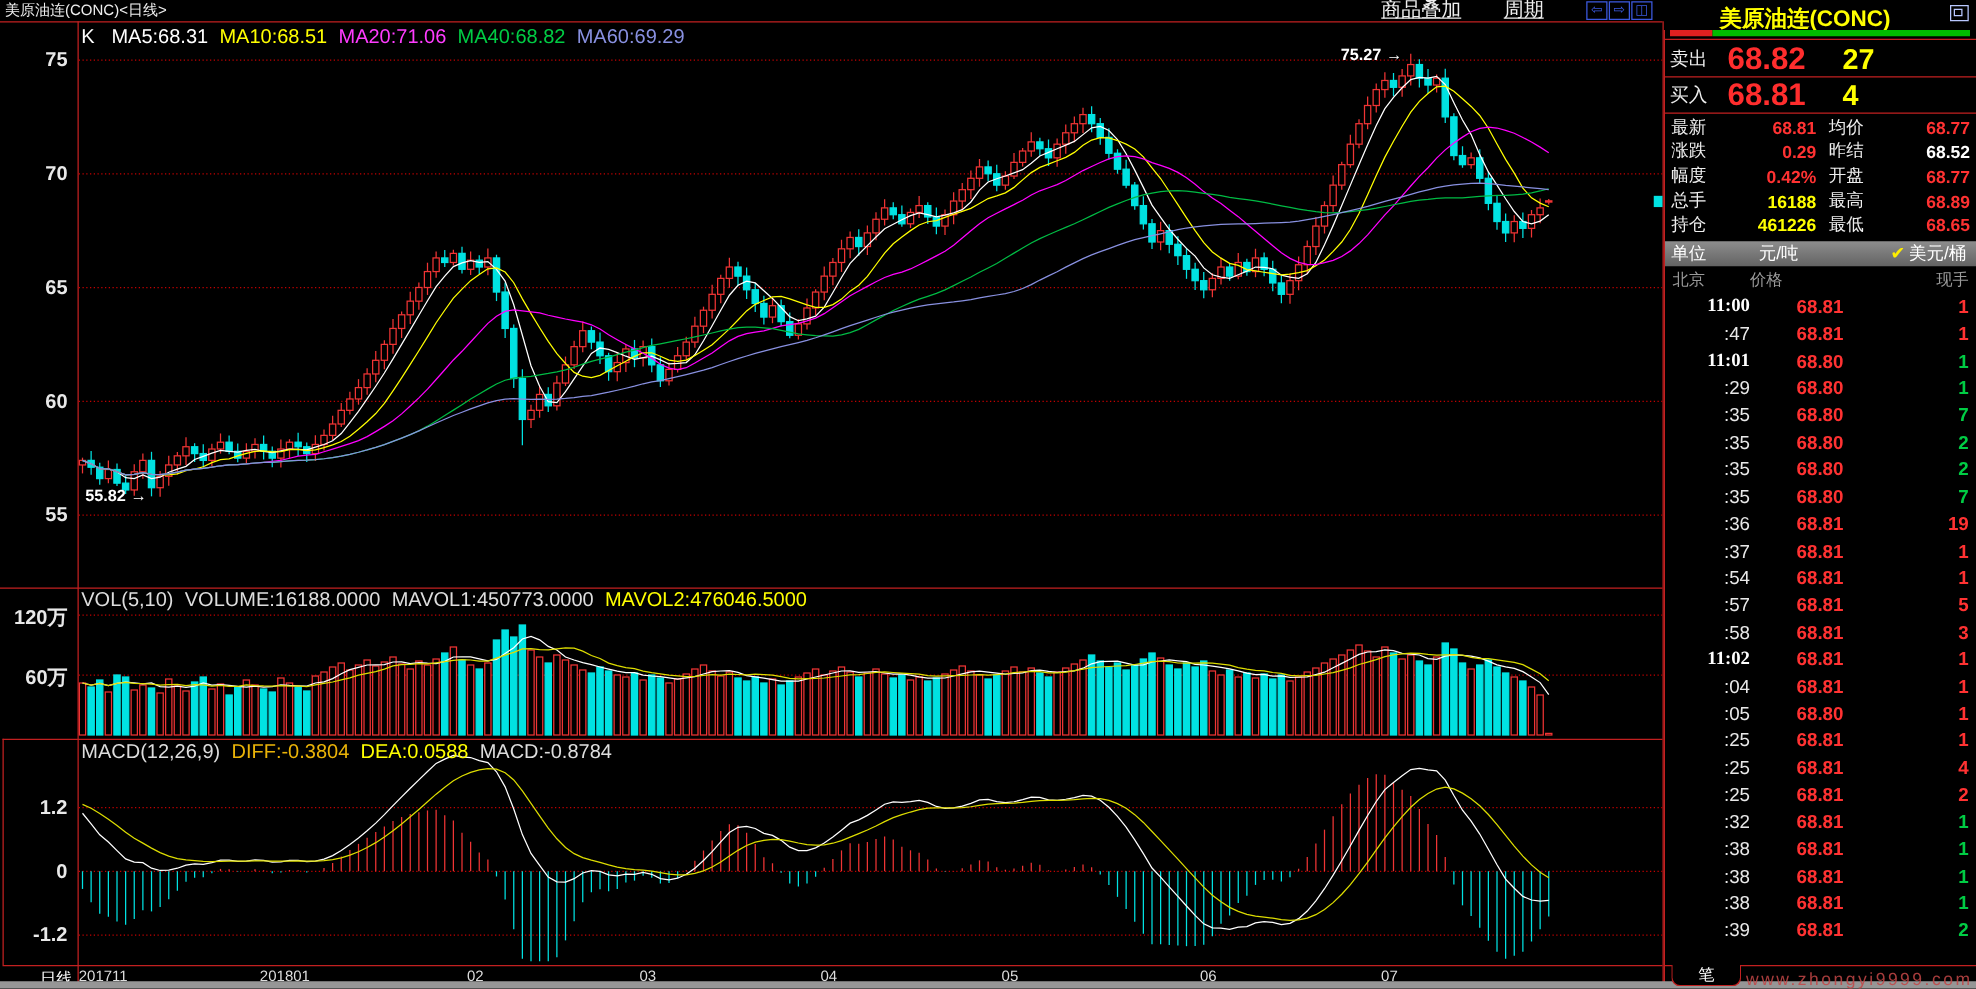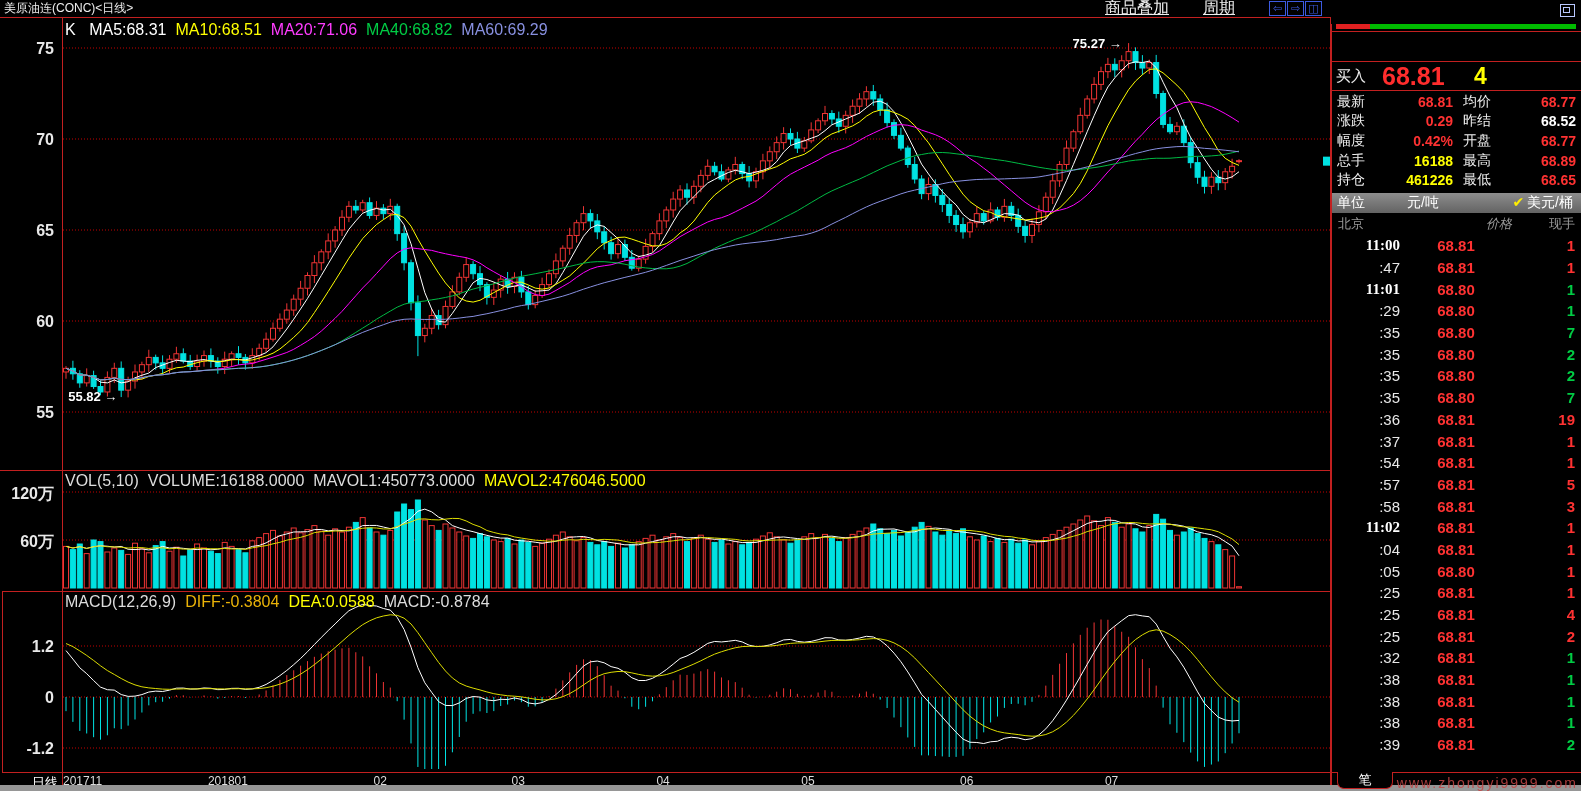--- a/index.html
+++ b/index.html
@@ -43,21 +43,21 @@
   .stat-row .sl{font-size:14px;color:#eee;}
   .stat-row .sv{font-size:14px;font-weight:bold;text-align:right;}
   #unit-row{position:absolute;left:0;right:0;top:193px;height:20px;background:linear-gradient(#8d8d8d,#636363);
             display:flex;align-items:center;font-size:14px;color:#fff;}
   #unit-row .u-lbl{margin-left:5px;}
   #unit-row .u-opt1{margin-left:42px;cursor:pointer;}
   #unit-row .u-right{margin-left:auto;margin-right:8px;cursor:pointer;}
   #unit-row .chk{color:#ffee00;font-weight:bold;margin-right:3px;}
   #tick-header{position:absolute;left:0;right:0;top:215px;height:18px;display:grid;
                grid-template-columns:62px 112px 1fr;align-items:center;color:#9a9a9a;font-size:13px;padding:0 6px;}
-  #tick-header .c2{text-align:right;font-style:italic;} #tick-header .c3{text-align:right;}
+  #tick-header .c2{text-align:left;} #tick-header .c3{text-align:right;}
   #ticks{position:absolute;left:0;right:0;top:235px;}
   .tick-row{display:grid;grid-template-columns:62px 112px 1fr;align-items:center;height:21.7px;padding:0 6px;}
   .tick-row .tt{text-align:right;font-size:15px;color:#e8e8e8;}
   .tick-row .tt.hour{font-weight:bold;color:#fff;font-family:Liberation Serif, serif;}
   .tick-row .tp{text-align:center;font-size:15px;font-weight:bold;}
   .tick-row .tq{text-align:right;font-size:15px;font-weight:bold;}
   #pen-tab{position:absolute;left:5px;top:772px;width:54px;height:16px;border:1px solid #c22020;border-top:none;
            border-radius:0 0 7px 7px;background:#000;color:#fff;font-size:13px;text-align:center;line-height:16px;cursor:pointer;z-index:8;}
   
   #period-label{position:absolute;left:0px;top:774px;width:58px;text-align:right;font-size:13px;color:#fff;}
@@ -826,29 +826,35 @@
     <div class="x-label" style="top: 774px; left: 656.4px;">04</div>
     <div class="x-label" style="top: 774px; left: 801.3px;">05</div>
     <div class="x-label" style="top: 774px; left: 960px;">06</div>
     <div class="x-label" style="top: 774px; left: 1104.9px;">07</div>
   </div>
 
 <div id="period-label">日线</div>
 <div id="bottom-scrollbar"></div>
 
 <div class="abs" id="quote-panel">
+  <div id="panel-title">美原油连(CONC)</div>
   <div id="restore-icon">
       <div></div>
     </div>
   <div id="ratio-bar">
     <div id="ratio-red" style="width: 14%;"></div>
     <div id="ratio-green"></div>
   </div>
   <div class="panel-hline" style="top:31px;"></div>
 
+  <div class="bigrow" style="top:33px;">
+    <span class="lbl">卖出</span>
+    <span class="price">68.82</span>
+    <span class="qty">27</span>
+  </div>
   <div class="panel-hline" style="top:61px;"></div>
 
   <div class="bigrow" style="top:62px;">
     <span class="lbl">买入</span>
     <span class="price">68.81</span>
     <span class="qty">4</span>
   </div>
   <div class="panel-hline" style="top:90px;"></div>
 
   <div class="abs" id="stats" style="left:0;right:0;top:92px;">

